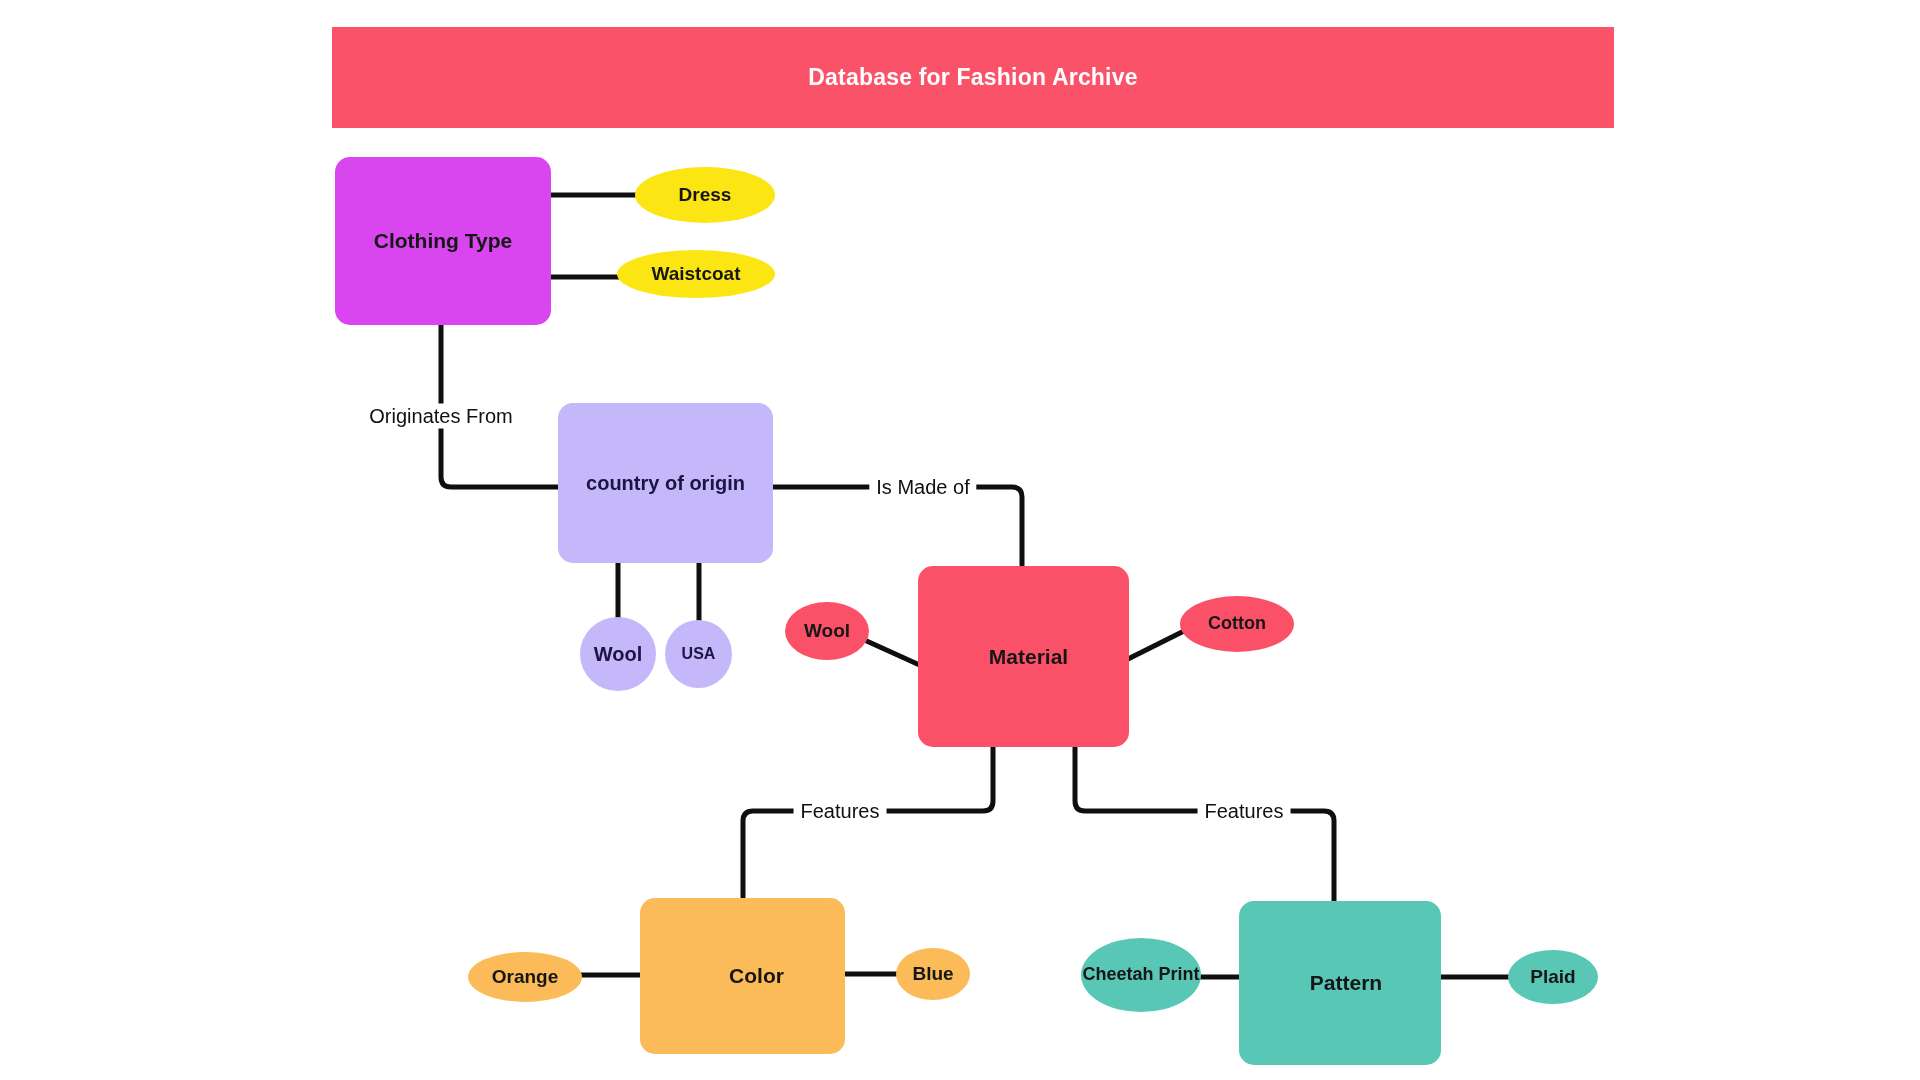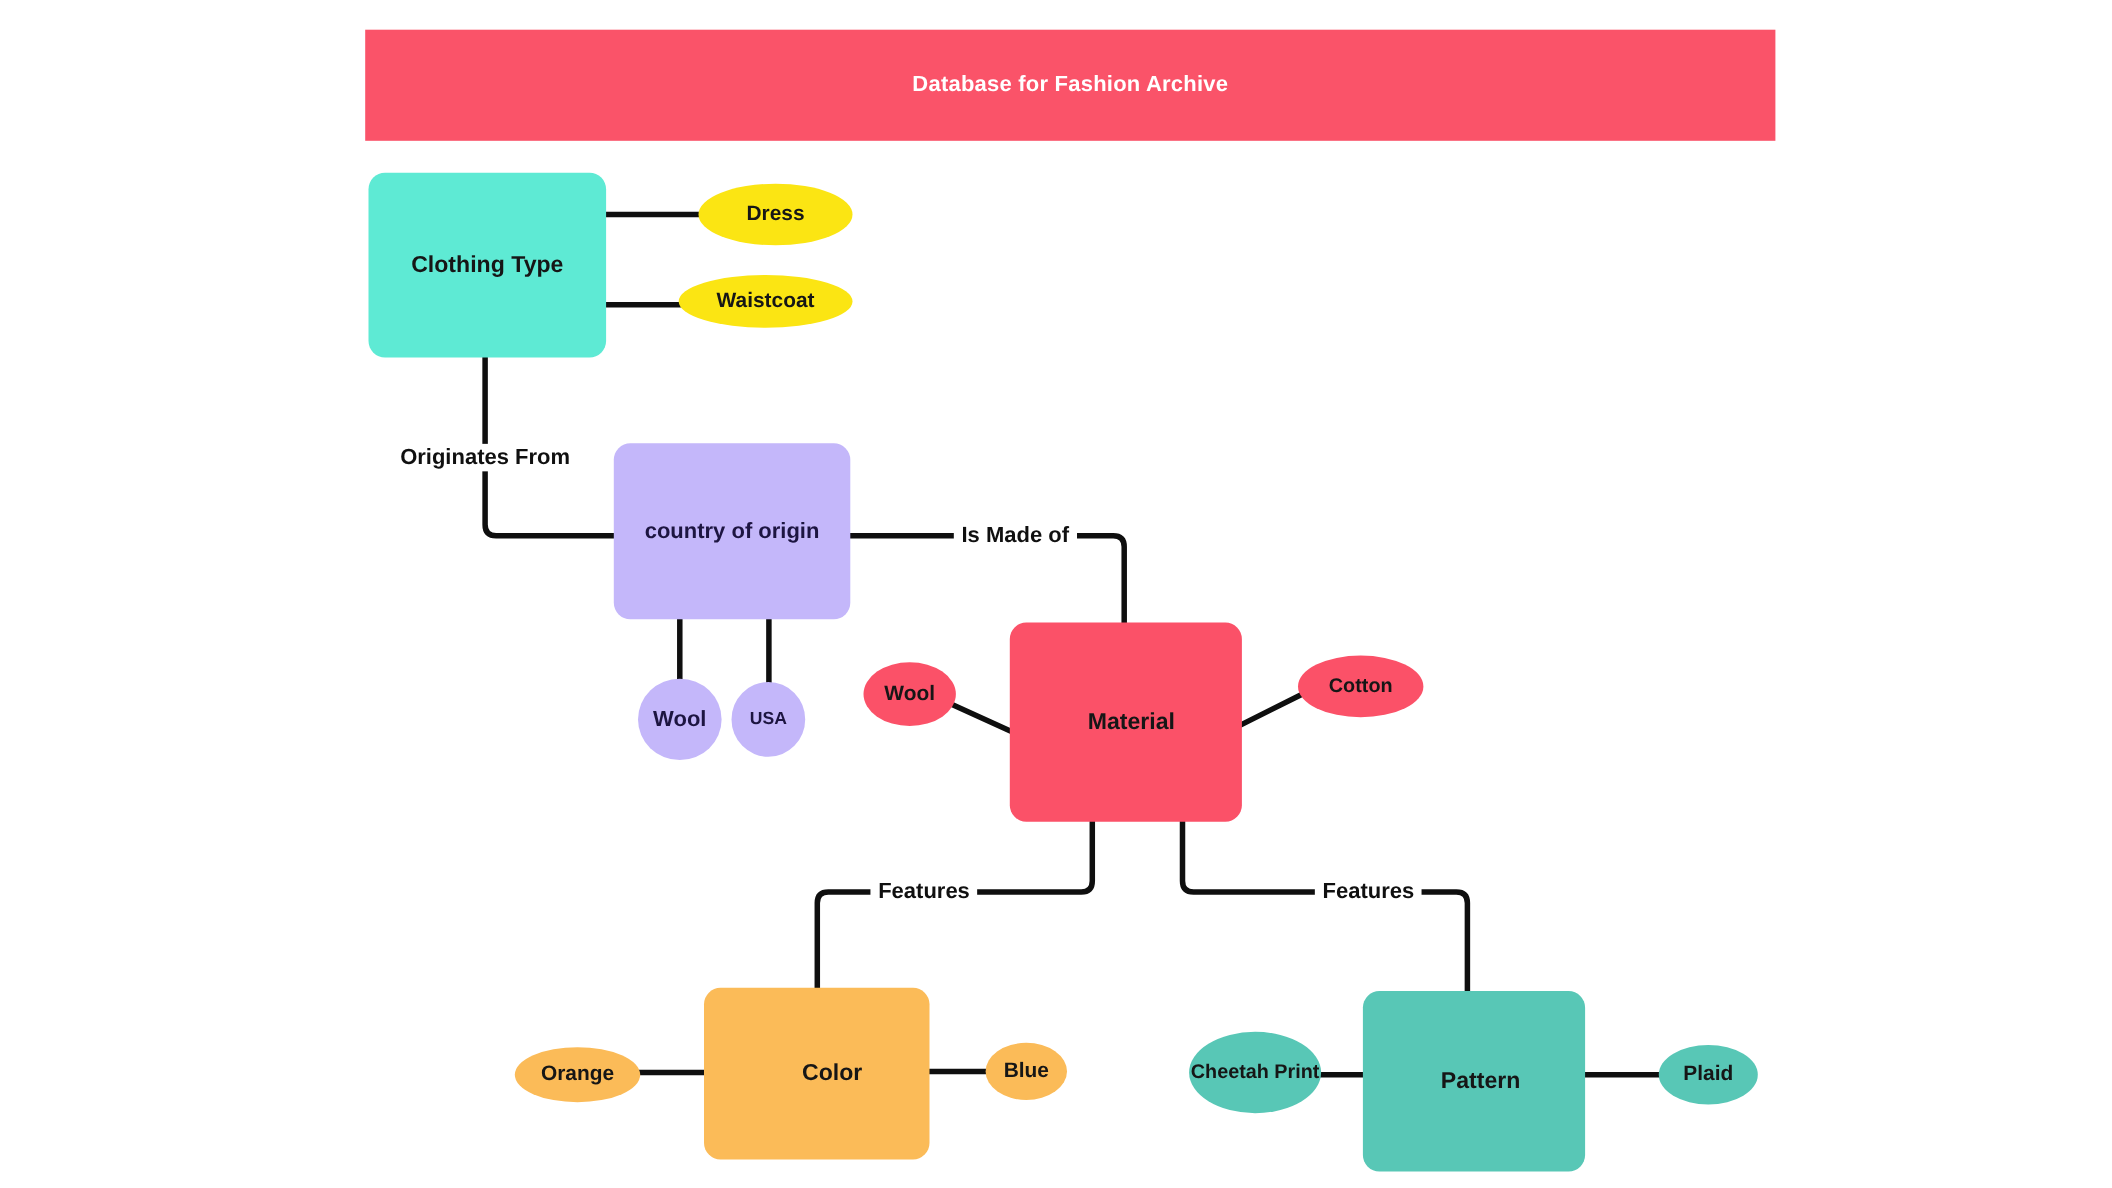--- a/index.html
+++ b/index.html
@@ -3,31 +3,31 @@
 <meta charset="utf-8">
 <style>
   html, body { margin: 0; padding: 0; background: #ffffff; }
   body { width: 1920px; height: 1080px; font-family: "Liberation Sans", "DejaVu Sans", sans-serif; }
   .canvas { position: relative; width: 1920px; height: 1080px; background: #ffffff; overflow: hidden; }
   .connector-layer { position: absolute; left: 0; top: 0; width: 1920px; height: 1080px; }
   .banner {
     position: absolute; left: 332px; top: 27px; width: 1282px; height: 101px;
     display: flex; align-items: center; justify-content: center;
   }
-  .banner-title { font-size: 20px; font-weight: 700; letter-spacing: 0.2px; }
+  .banner-title { font-size: 23px; font-weight: 700; letter-spacing: 0.2px; }
   .node {
     position: absolute; display: flex; align-items: center; justify-content: center;
     text-align: center; font-weight: 700; color: #161616; box-sizing: border-box;
   }
   .rect { border-radius: 15px; }
   .ellipse { border-radius: 50%; }
   .node-label { line-height: 1.2; }
   .edge-label {
     position: absolute; transform: translate(-50%, -50%);
-    background: #ffffff; padding: 1px 7px; font-size: 20px; font-weight: 700; color: #101010;
+    background: #ffffff; padding: 1px 7px; font-size: 20px; font-weight: 400; color: #101010;
     white-space: nowrap;
   }
   
   #n-clothing-type   { left: 335px;  top: 157px; width: 216px; height: 168px; font-size: 21px; }
   #n-dress           { left: 635px;  top: 167px; width: 140px; height: 56px;  font-size: 19px; }
   #n-waistcoat       { left: 617px;  top: 250px; width: 158px; height: 48px;  font-size: 19px; }
   #n-country         { left: 558px;  top: 403px; width: 215px; height: 160px; font-size: 20px; }
   #n-italy           { left: 580px;  top: 617px; width: 76px;  height: 74px;  font-size: 20px; }
   #n-usa             { left: 665px;  top: 620px; width: 67px;  height: 68px;  font-size: 16px; }
   #n-material        { left: 918px;  top: 566px; width: 211px; height: 181px; font-size: 21px; }
@@ -63,21 +63,21 @@
     <path d="M580,975 H644" stroke="#0F0F0F"></path>
     <path d="M841,974 H900" stroke="#0F0F0F"></path>
     <path d="M1197,977 H1243" stroke="#0F0F0F"></path>
     <path d="M1437,977 H1512" stroke="#0F0F0F"></path>
   </svg>
 
   <div class="banner" style="background-color: rgb(250, 83, 105); color: rgb(255, 255, 255);">
     <span class="banner-title">Database for Fashion Archive</span>
   </div>
 
-  <div id="n-clothing-type" class="node rect" style="background-color: #5eead4; color: rgb(22, 22, 22);">
+  <div id="n-clothing-type" class="node rect" style="background-color: #d946ef; color: rgb(22, 22, 22);">
     <span class="node-label">Clothing Type</span>
   </div>
 
   <div id="n-dress" class="node ellipse" style="background-color: rgb(251, 229, 19); color: rgb(22, 22, 22);">
     <span class="node-label">Dress</span>
   </div>
 
   <div id="n-waistcoat" class="node ellipse" style="background-color: rgb(251, 229, 19); color: rgb(22, 22, 22);">
     <span class="node-label">Waistcoat</span>
   </div>

